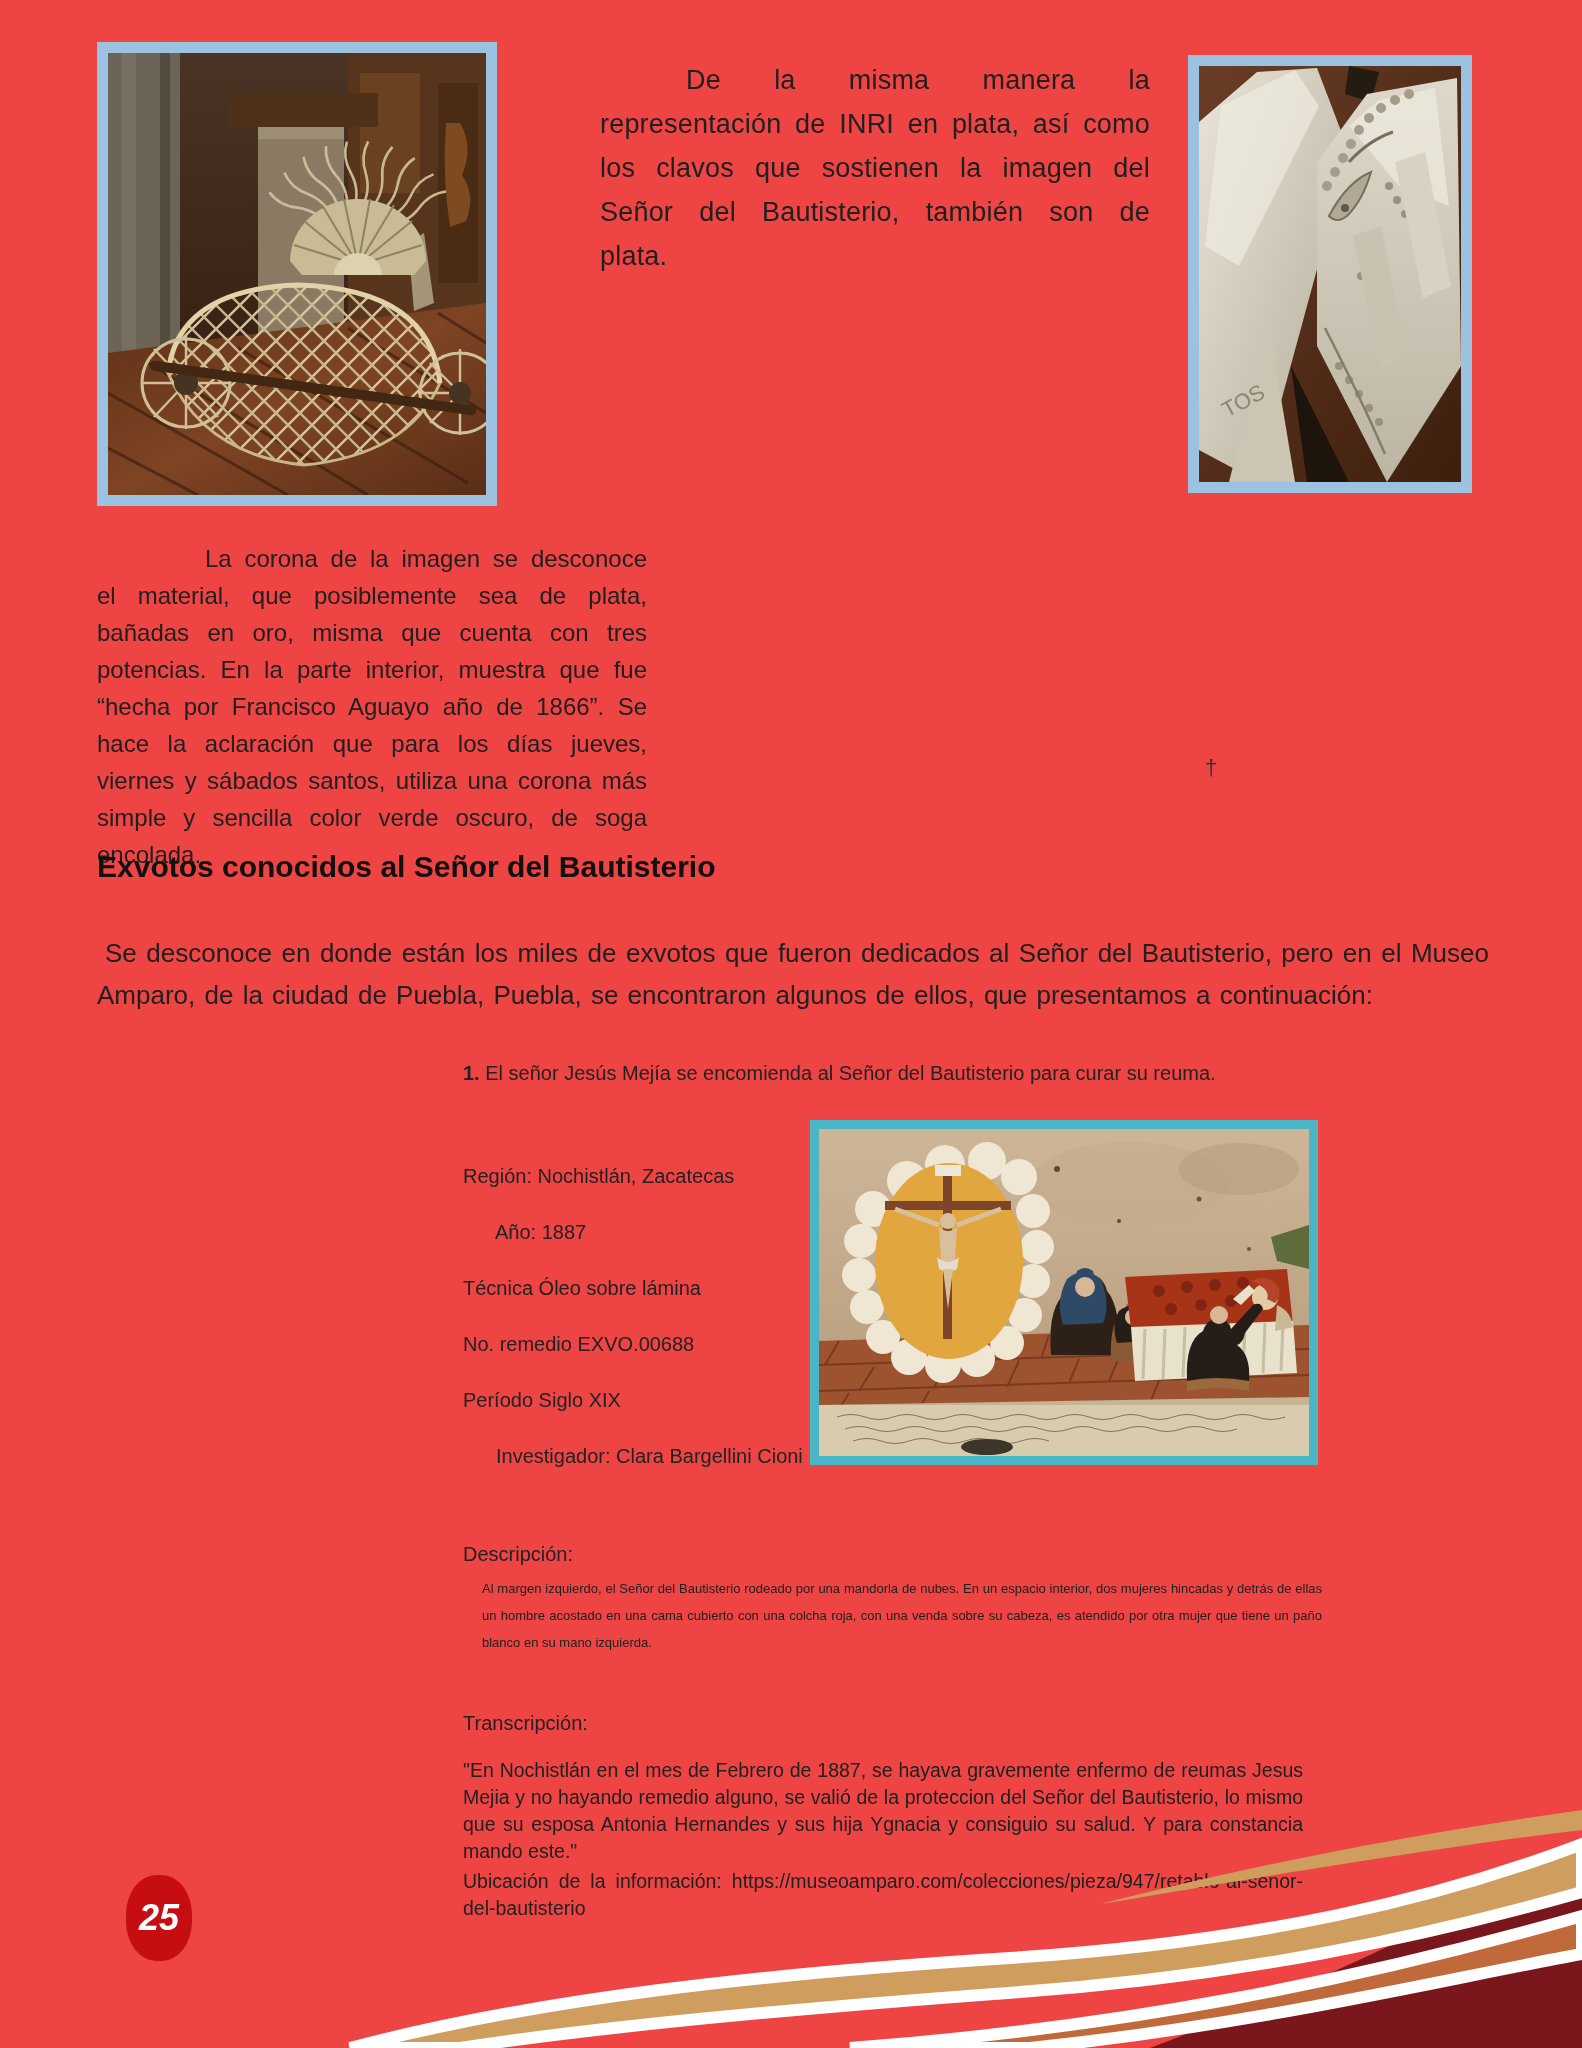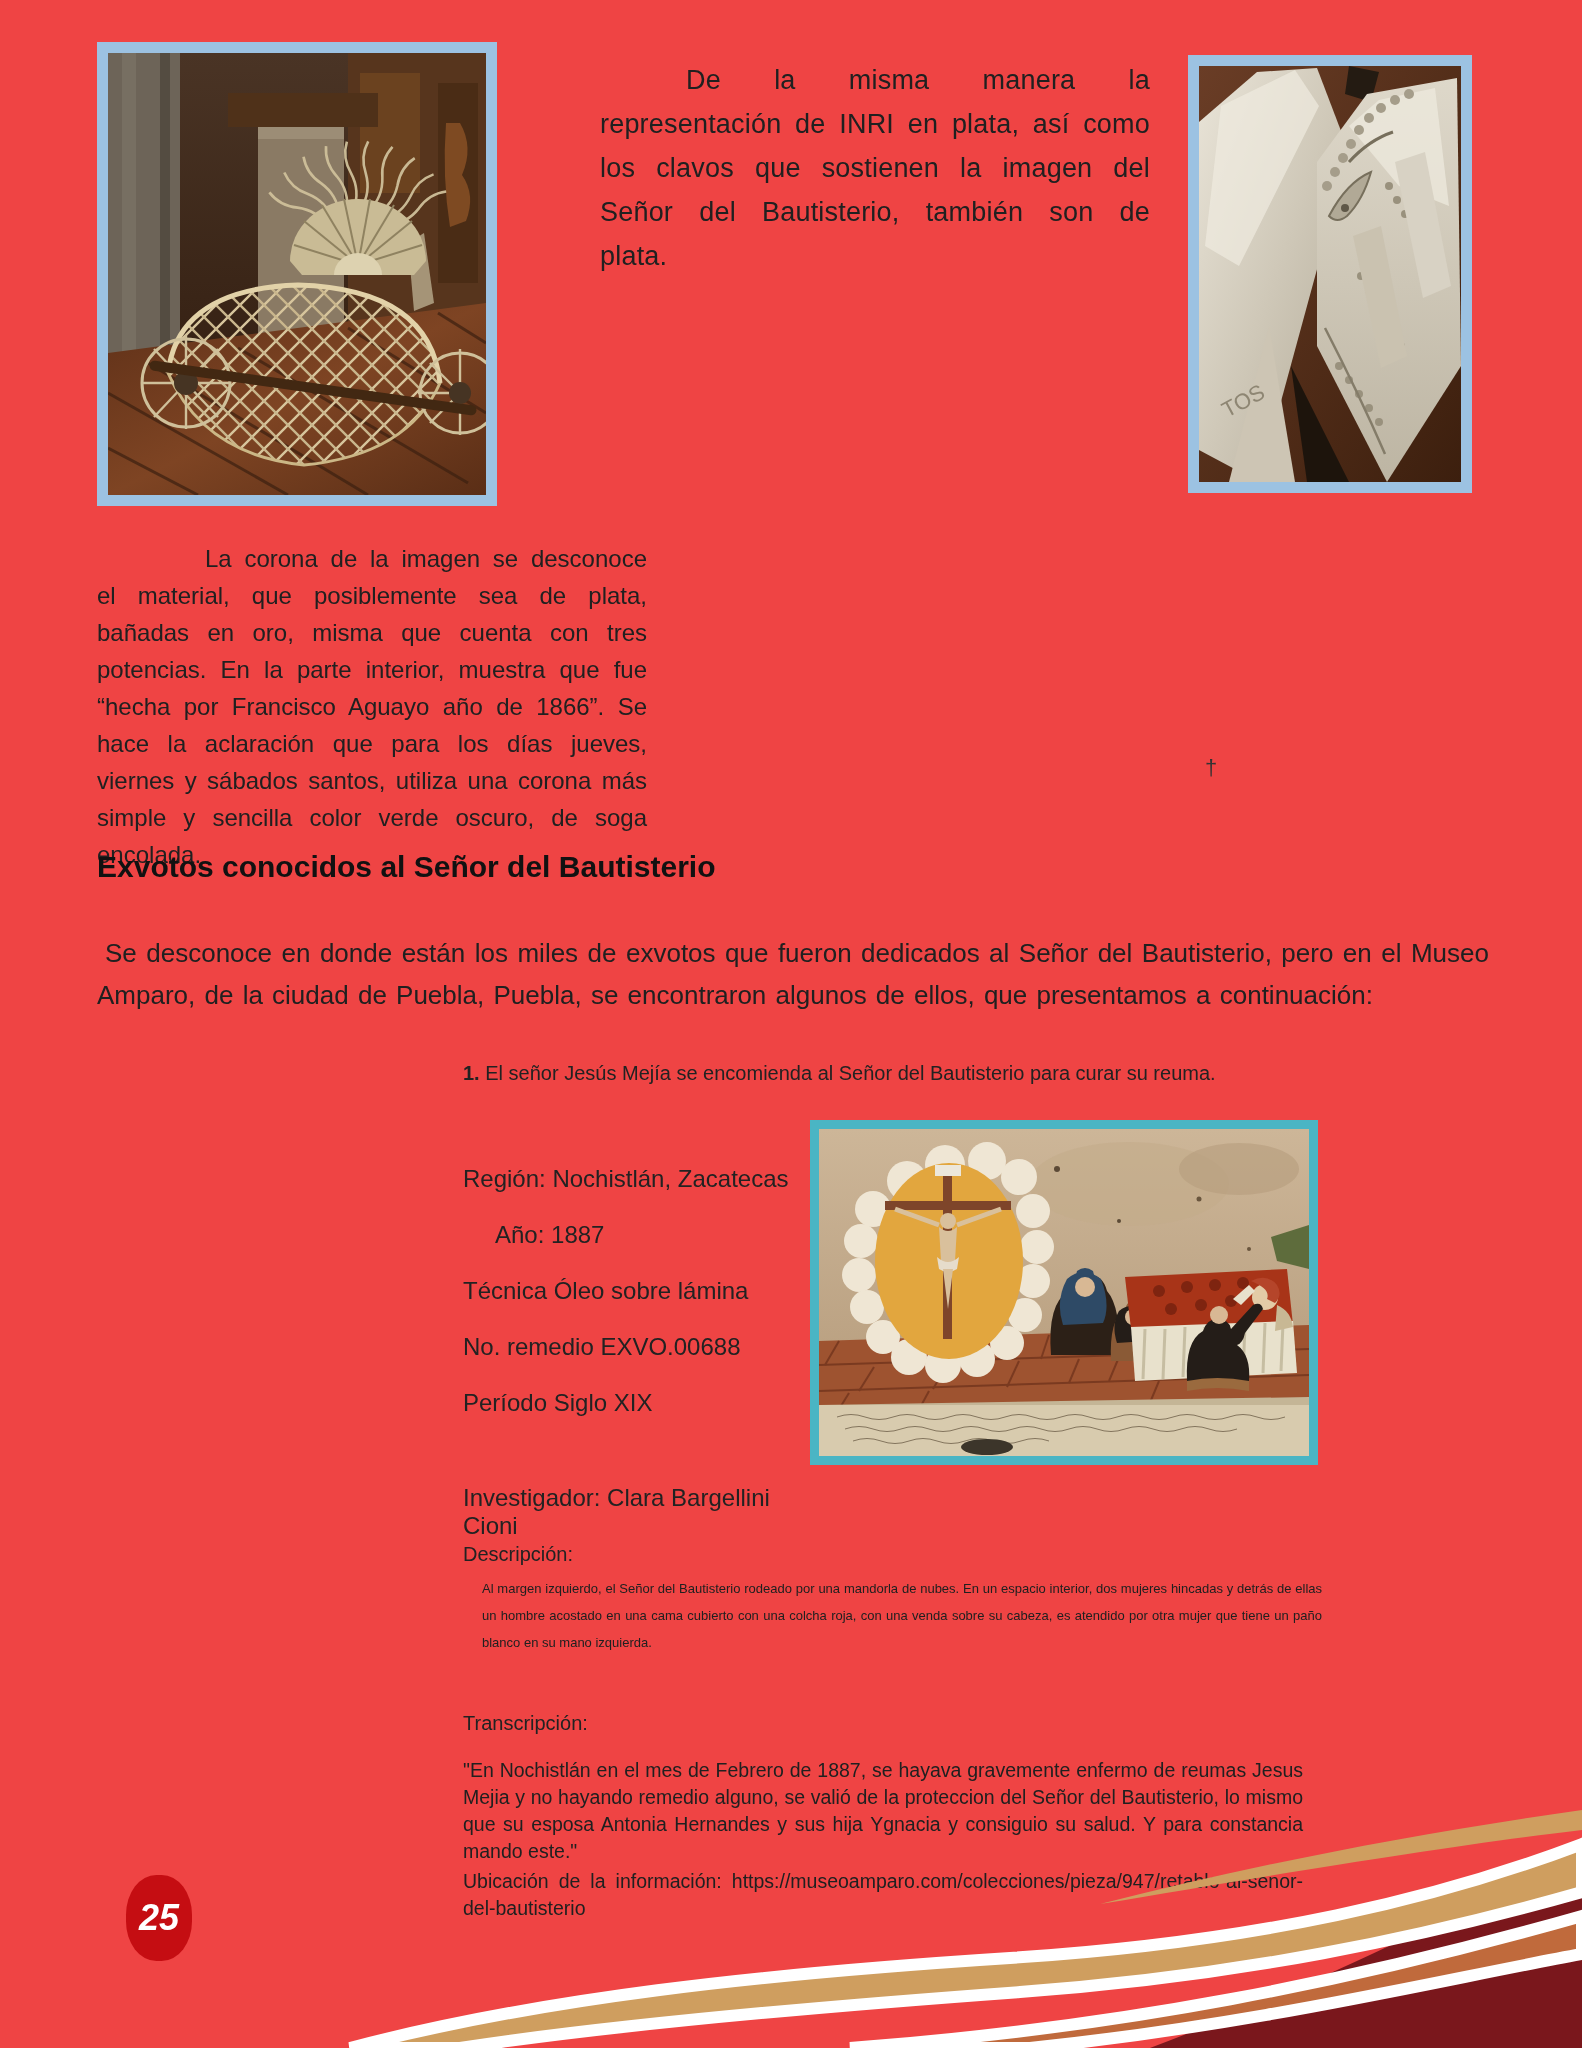--- a/index.html
+++ b/index.html
@@ -20,21 +20,21 @@
 
   
   .para { text-align:justify; color:#202020; }
   .para-top-right { left:600px; top:58px; width:550px; font-size:27px; line-height:44px; text-indent:86px; letter-spacing:.2px; word-spacing:4px; }
   .para-crown { left:97px; top:540px; width:550px; font-size:24px; line-height:37px; text-indent:108px; word-spacing:2px; }
   .section-heading { left:97px; top:850px; font-size:30px; font-weight:bold; color:#111; }
   .para-intro { left:97px; top:932px; width:1392px; font-size:26px; line-height:42px; text-indent:8px; word-spacing:2px; }
 
   .caption-line { left:463px; top:1062px; width:800px; font-size:20px; color:#222; }
   .caption-line b { font-weight:bold; }
-  .meta-row { left:463px; width:360px; font-size:24px; color:#222; }
+  .meta-row { left:463px; width:360px; font-size:20px; color:#222; }
 
   .label-line { left:463px; font-size:20px; color:#222; }
   .para-desc { left:474px; top:1575px; width:840px; font-size:13px; line-height:27px;margin-left:8px; }
   .para-trans { left:463px; top:1757px; width:840px; font-size:19.5px; line-height:27px; }
   .para-loc { left:463px; top:1868px; width:840px; font-size:19.5px; line-height:27px; }
 
   .dagger { left:1205px; top:755px; font-size:22px; color:#333; }
 
   .page-badge {
     left:126px; top:1875px; width:66px; height:86px;
@@ -241,21 +241,21 @@
 
   <div class="abs caption-line">
     <b>1.</b><span> El señor Jesús  Mejía se encomienda al Señor del Bautisterio para curar su reuma.</span>
   </div>
 
   <div class="abs meta-row" style="top:1165px;">Región: Nochistlán, Zacatecas</div>
   <div class="abs meta-row" style="top:1221px;margin-left:32px;">Año: 1887</div>
   <div class="abs meta-row" style="top:1277px;">Técnica Óleo sobre lámina</div>
   <div class="abs meta-row" style="top:1333px;">No. remedio EXVO.00688</div>
   <div class="abs meta-row" style="top:1389px;">Período Siglo XIX</div>
-  <div class="abs meta-row" style="top:1484px;">Investigador: Clara Bargellini Cioni</div>
+  <div class="abs meta-row" style="top:1445px;margin-left:33px;">Investigador: Clara Bargellini Cioni</div>
 
   <div class="photo-frame frame-teal" style="left:810px; top:1120px; width:508px; height:345px;">
     <svg viewBox="0 0 490 327" preserveAspectRatio="none">
       <defs>
         <linearGradient id="wall" x1="0" y1="0" x2="0" y2="1">
           <stop offset="0" stop-color="#cdb698"></stop>
             <stop offset="1" stop-color="#b29878"></stop>
         </linearGradient>
       </defs>
       <rect width="490" height="327" fill="url(#wall)"></rect>

